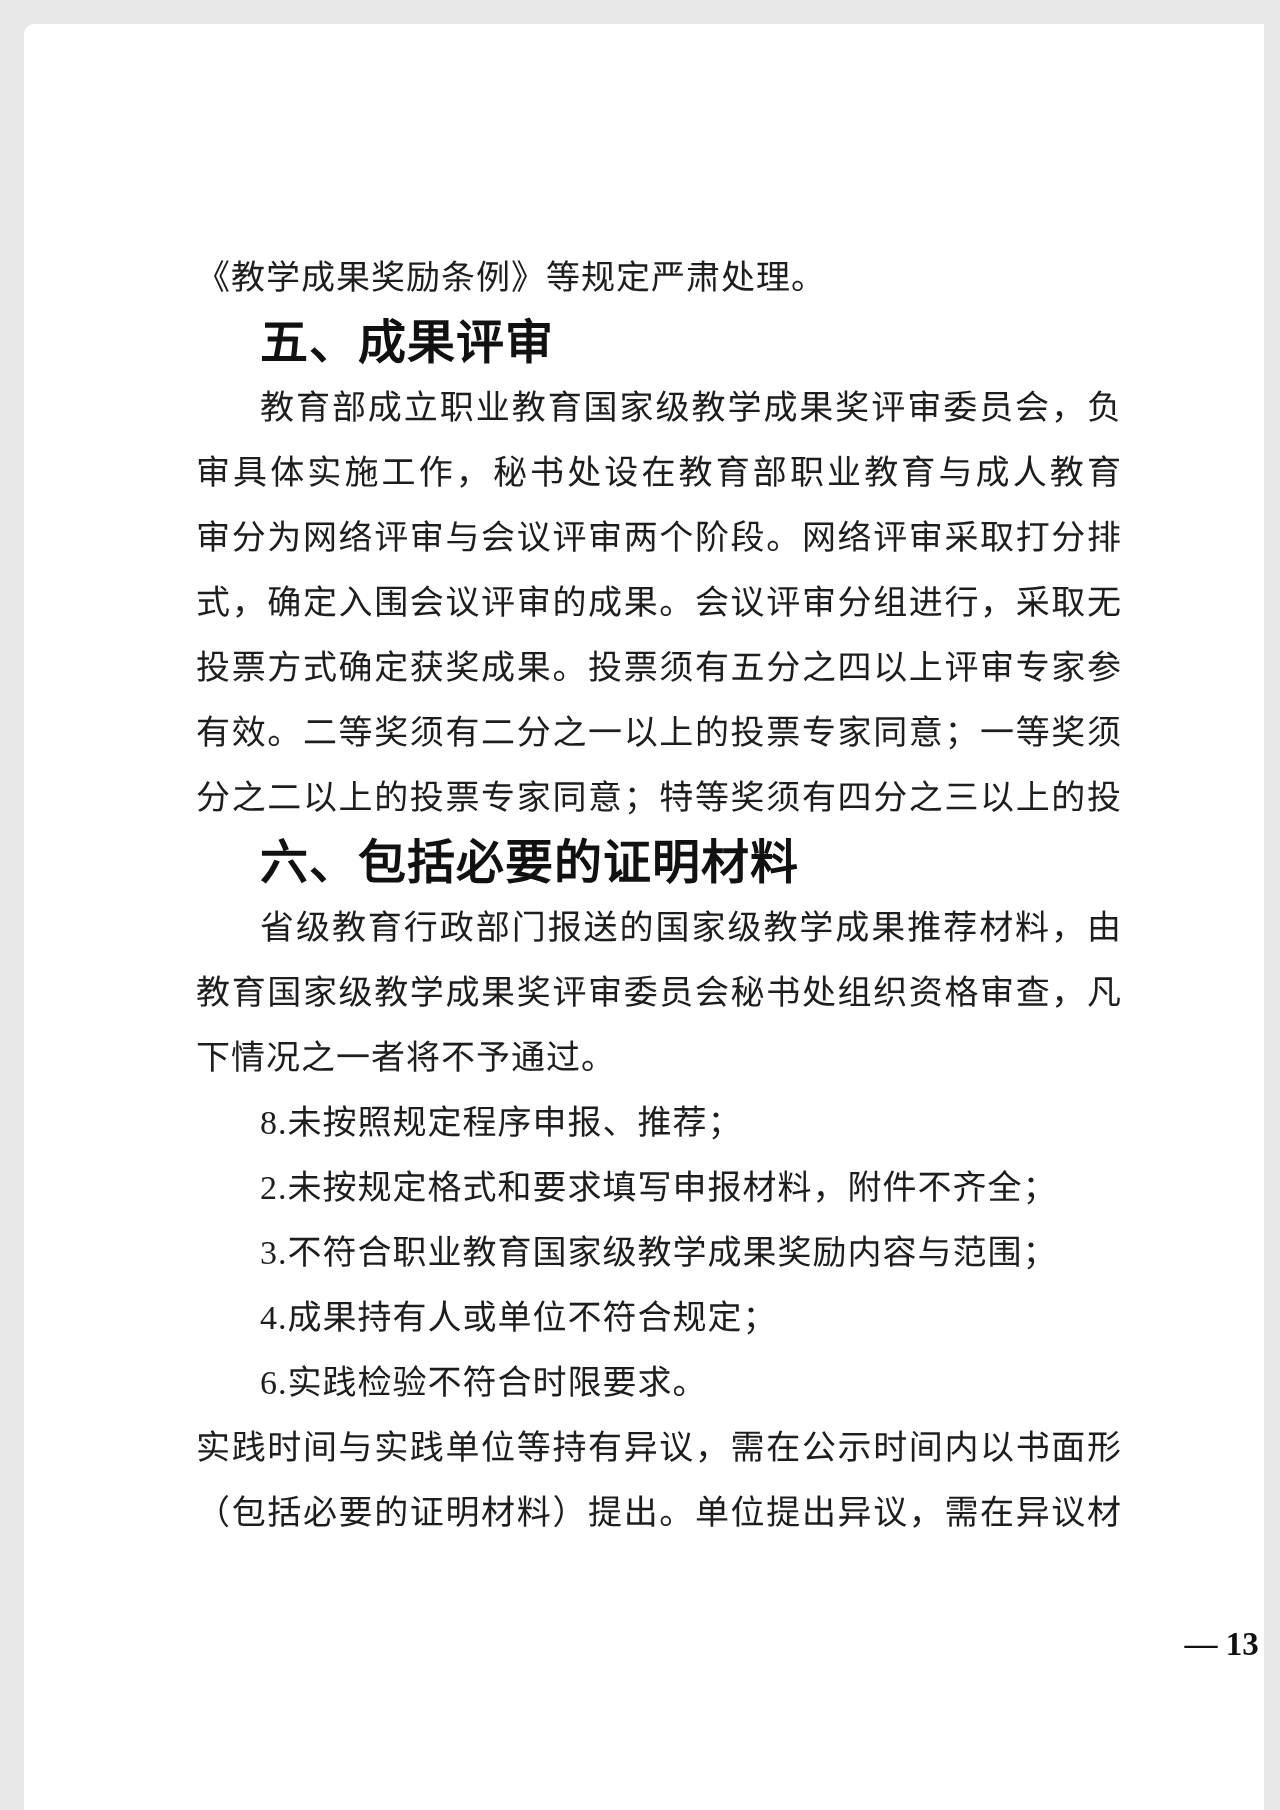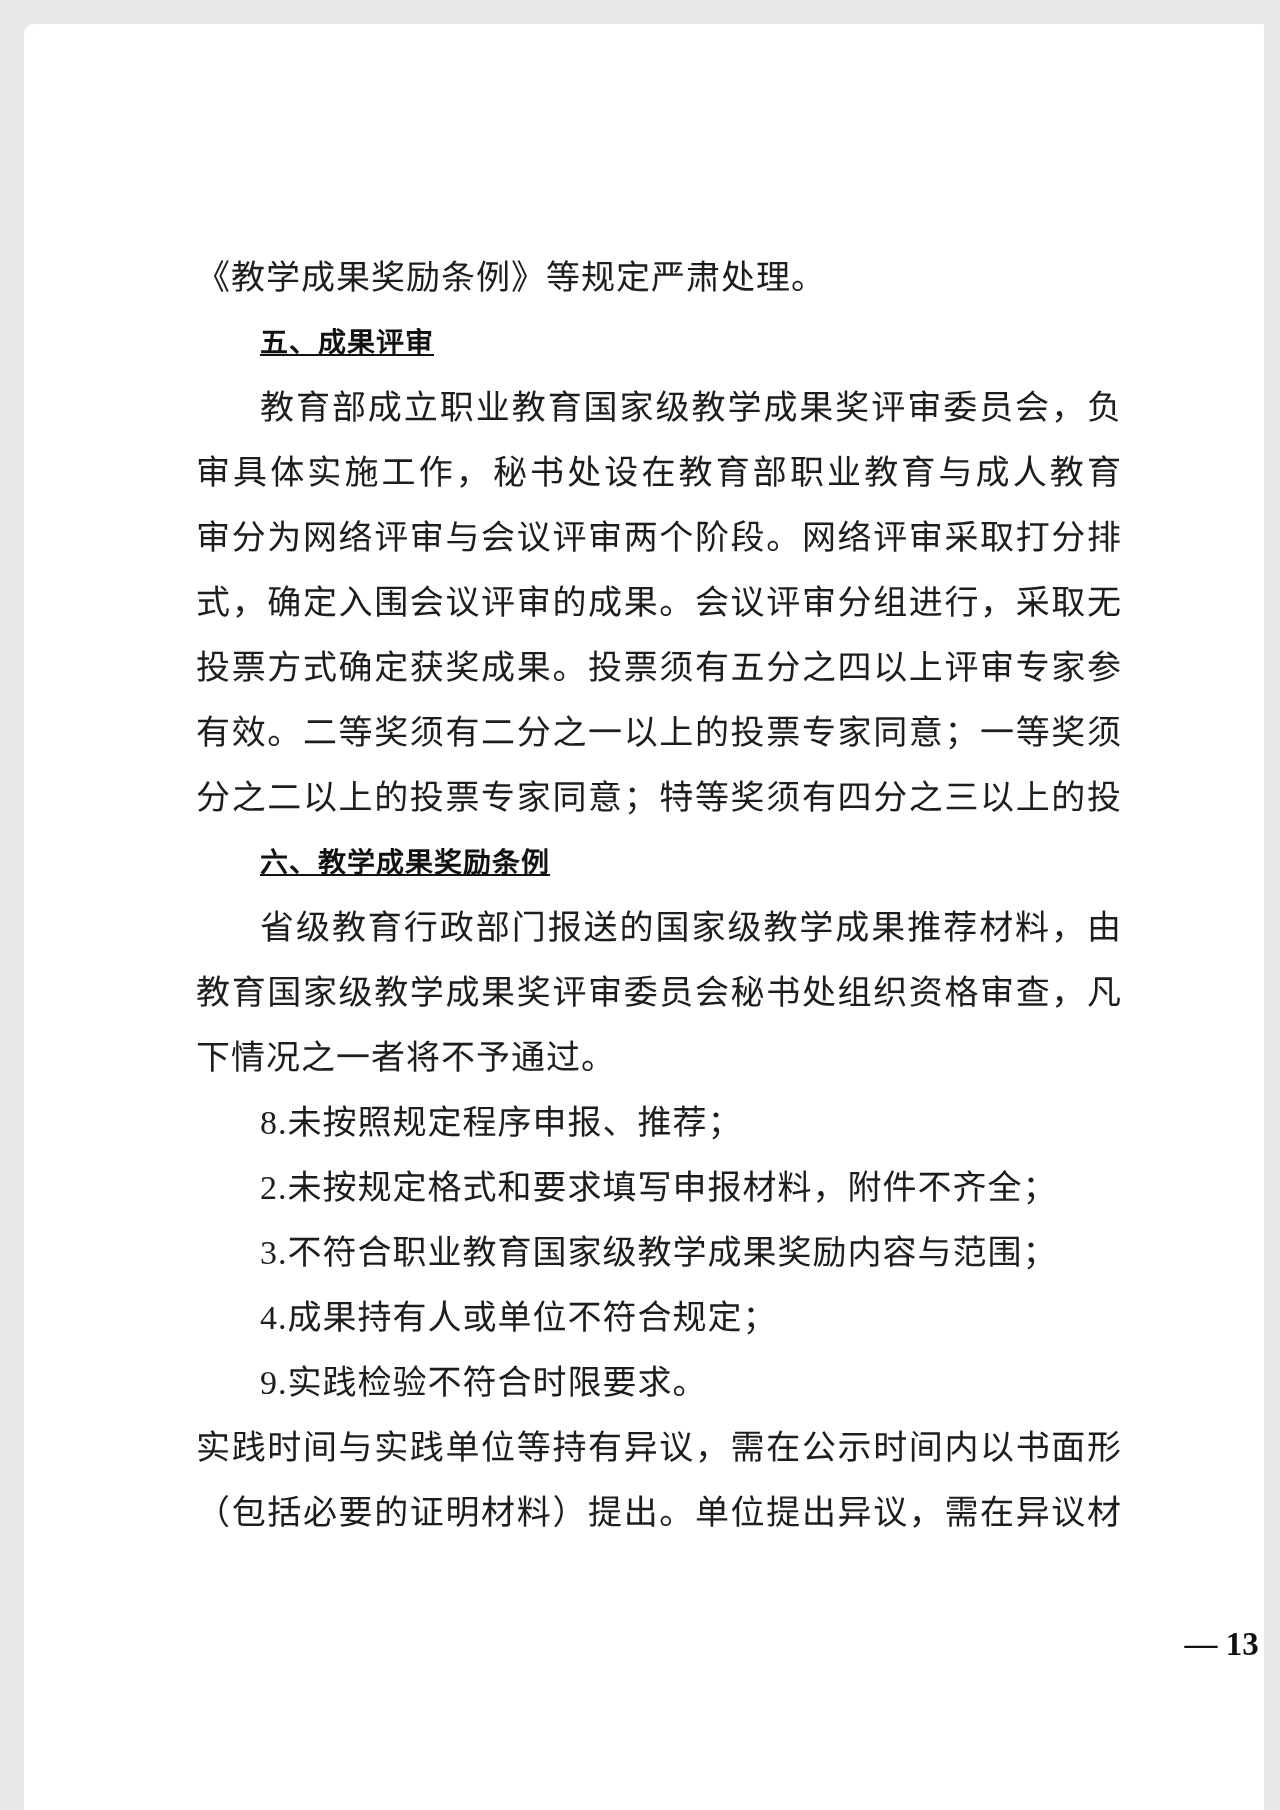--- a/index.html
+++ b/index.html
@@ -31,23 +31,22 @@
   .line.indent { padding-left: 72px; }
   .line.fill {
     white-space: normal;
     text-align: justify;
     text-align-last: justify;
     text-justify: inter-character;
   }
   .line.heading {
     font-family: "Liberation Sans", sans-serif;
     font-weight: 700;
-    font-size: 28px;
+    font-size: 48px;
     color: #111;
-    text-decoration: underline;
   }
   .page-footer {
     position: absolute;
     left: 0;
     top: 1590px;
     width: 100%;
     text-align: right;
     font-family: "Liberation Serif", serif;
     font-weight: 700;
     font-size: 33px;
@@ -61,26 +60,26 @@
   <div class="text-block">
       <div class="line body">《教学成果奖励条例》等规定严肃处理。</div>
       <div class="line heading indent">五、成果评审</div>
       <div class="line body indent fill">教育部成立职业教育国家级教学成果奖评审委员会，负责评</div>
       <div class="line body fill">审具体实施工作，秘书处设在教育部职业教育与成人教育司。评</div>
       <div class="line body fill">审分为网络评审与会议评审两个阶段。网络评审采取打分排序方</div>
       <div class="line body fill">式，确定入围会议评审的成果。会议评审分组进行，采取无记名</div>
       <div class="line body fill">投票方式确定获奖成果。投票须有五分之四以上评审专家参加方</div>
       <div class="line body fill">有效。二等奖须有二分之一以上的投票专家同意；一等奖须有三</div>
       <div class="line body fill">分之二以上的投票专家同意；特等奖须有四分之三以上的投票专</div>
-      <div class="line heading indent">六、教学成果奖励条例</div>
+      <div class="line heading indent">六、包括必要的证明材料</div>
       <div class="line body indent fill">省级教育行政部门报送的国家级教学成果推荐材料，由职业</div>
       <div class="line body fill">教育国家级教学成果奖评审委员会秘书处组织资格审查，凡有以</div>
       <div class="line body">下情况之一者将不予通过。</div>
       <div class="line body indent">8.未按照规定程序申报、推荐；</div>
       <div class="line body indent">2.未按规定格式和要求填写申报材料，附件不齐全；</div>
       <div class="line body indent">3.不符合职业教育国家级教学成果奖励内容与范围；</div>
       <div class="line body indent">4.成果持有人或单位不符合规定；</div>
-      <div class="line body indent">9.实践检验不符合时限要求。</div>
+      <div class="line body indent">6.实践检验不符合时限要求。</div>
       <div class="line body fill">实践时间与实践单位等持有异议，需在公示时间内以书面形式</div>
       <div class="line body fill">（包括必要的证明材料）提出。单位提出异议，需在异议材料上</div>
     </div>
   <div class="page-footer">— 13 —</div>
 </div>
 
 </body></html>

